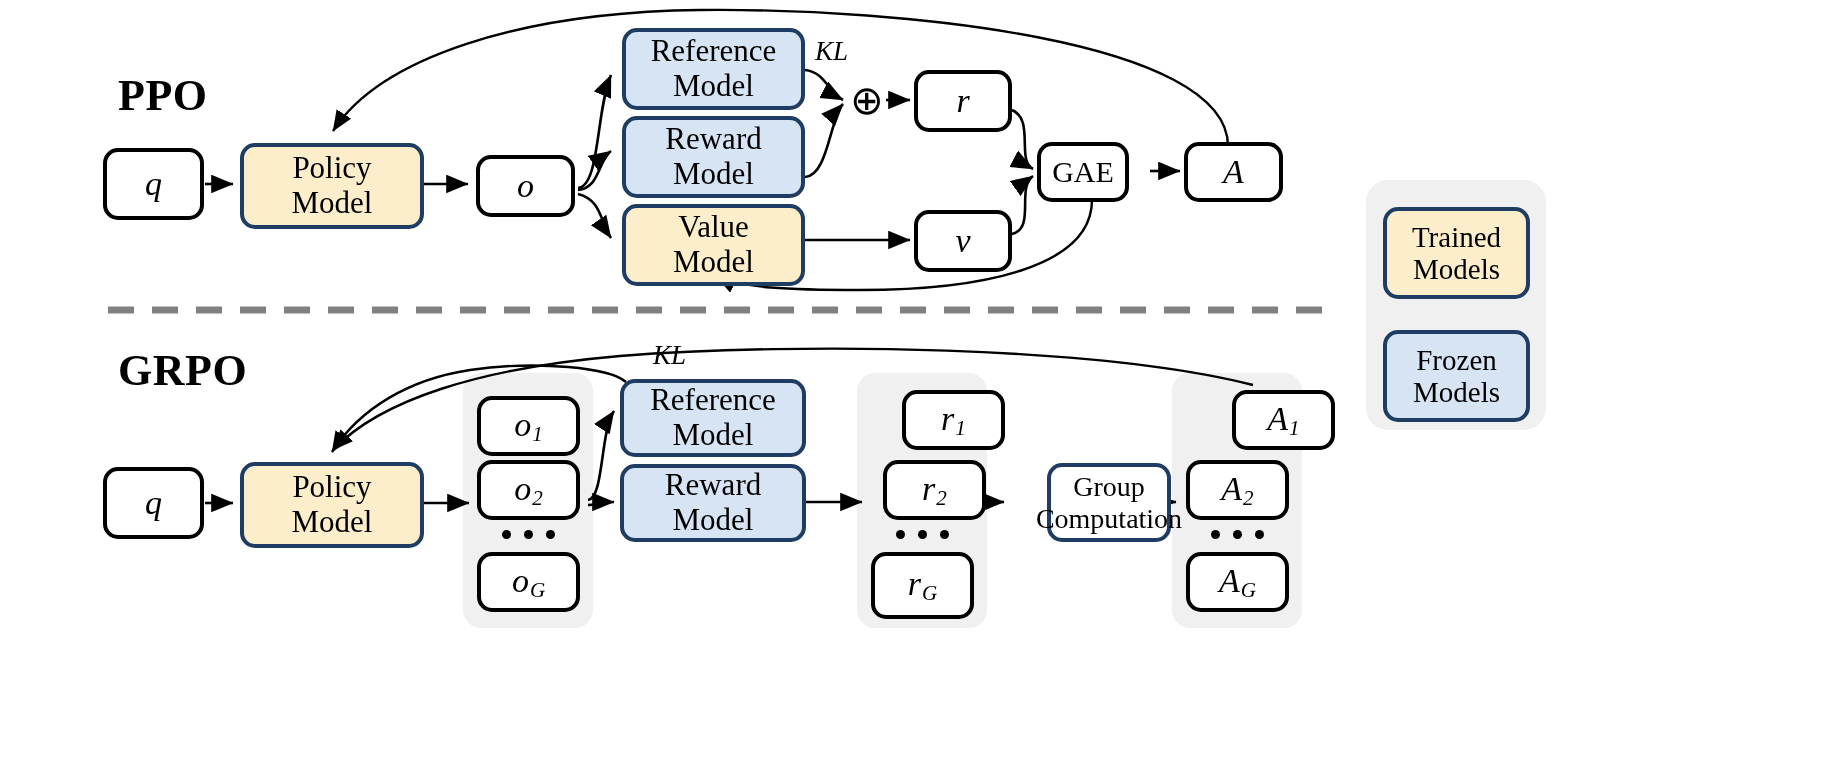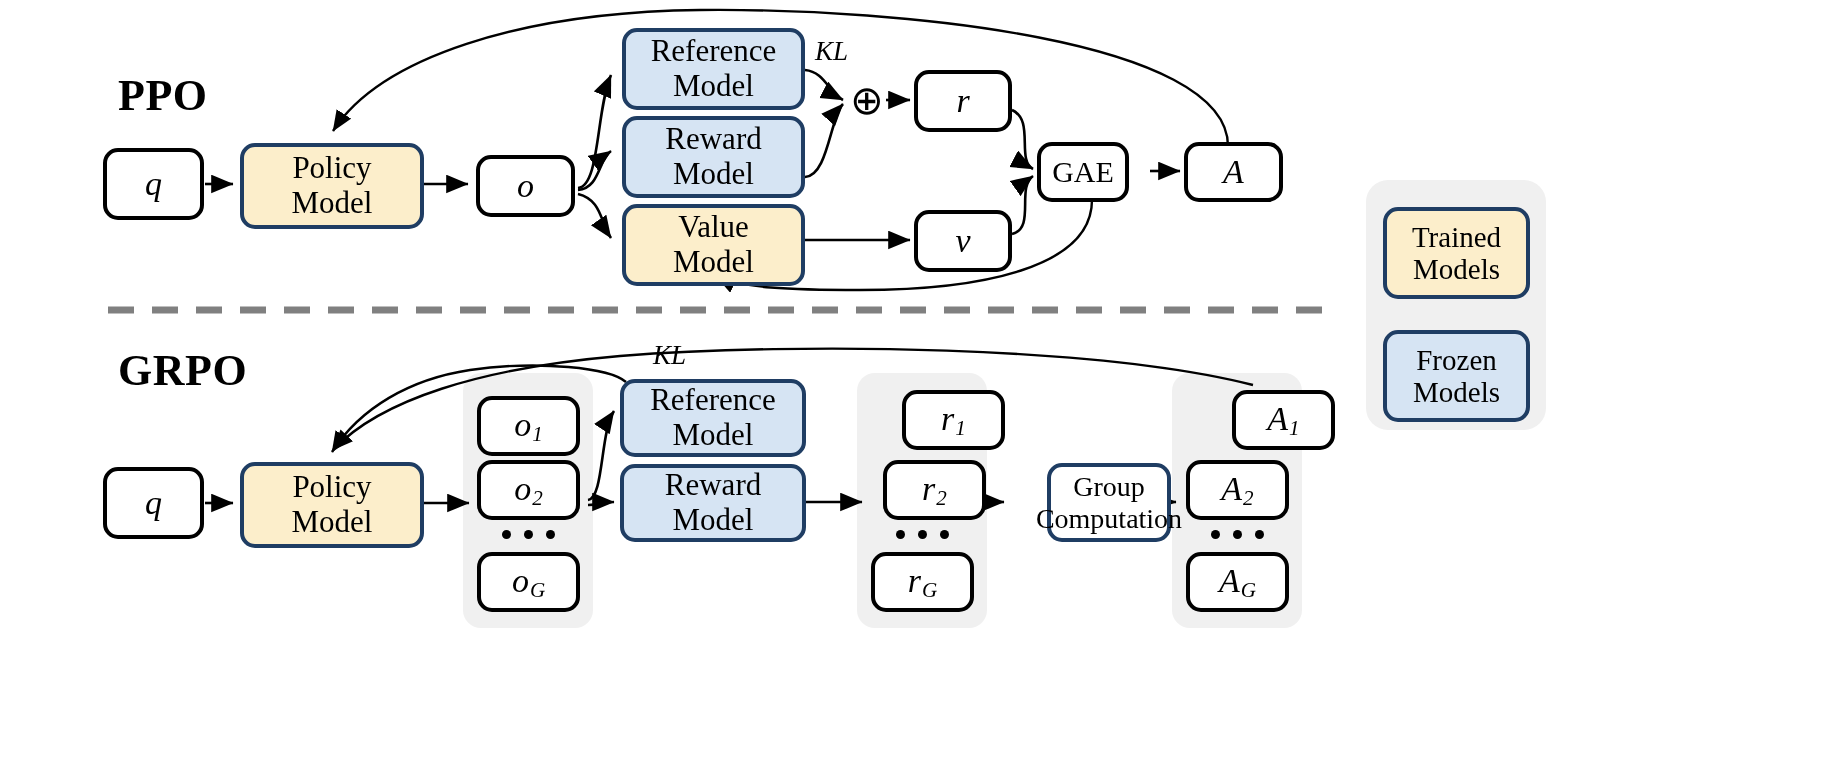--- a/index.html
+++ b/index.html
@@ -300,21 +300,21 @@
   <div class="node plain" style="left:871px; top:460px; width:103px; height:60px;margin-left:12px;">
     <span class="sym">
       <span>r</span><sub>2</sub>
     </span>
   </div>
   <div class="dots" style="left:888px; top:527px; width:68px; height:14px;">
     <i></i>
       <i></i>
       <i></i>
   </div>
-  <div class="node plain" style="left:871px; top:552px; width:103px; height:60px;">
+  <div class="node plain" style="left:871px; top:552px; width:103px; height:67px;">
     <span class="sym">
       <span>r</span><sub>G</sub>
     </span>
   </div>
 
   <div class="node navyline" style="left:1047px; top:463px; width:124px; height:79px;">
     <span class="l2">Group</span>
     <span class="l2">Computation</span>
   </div>
 

